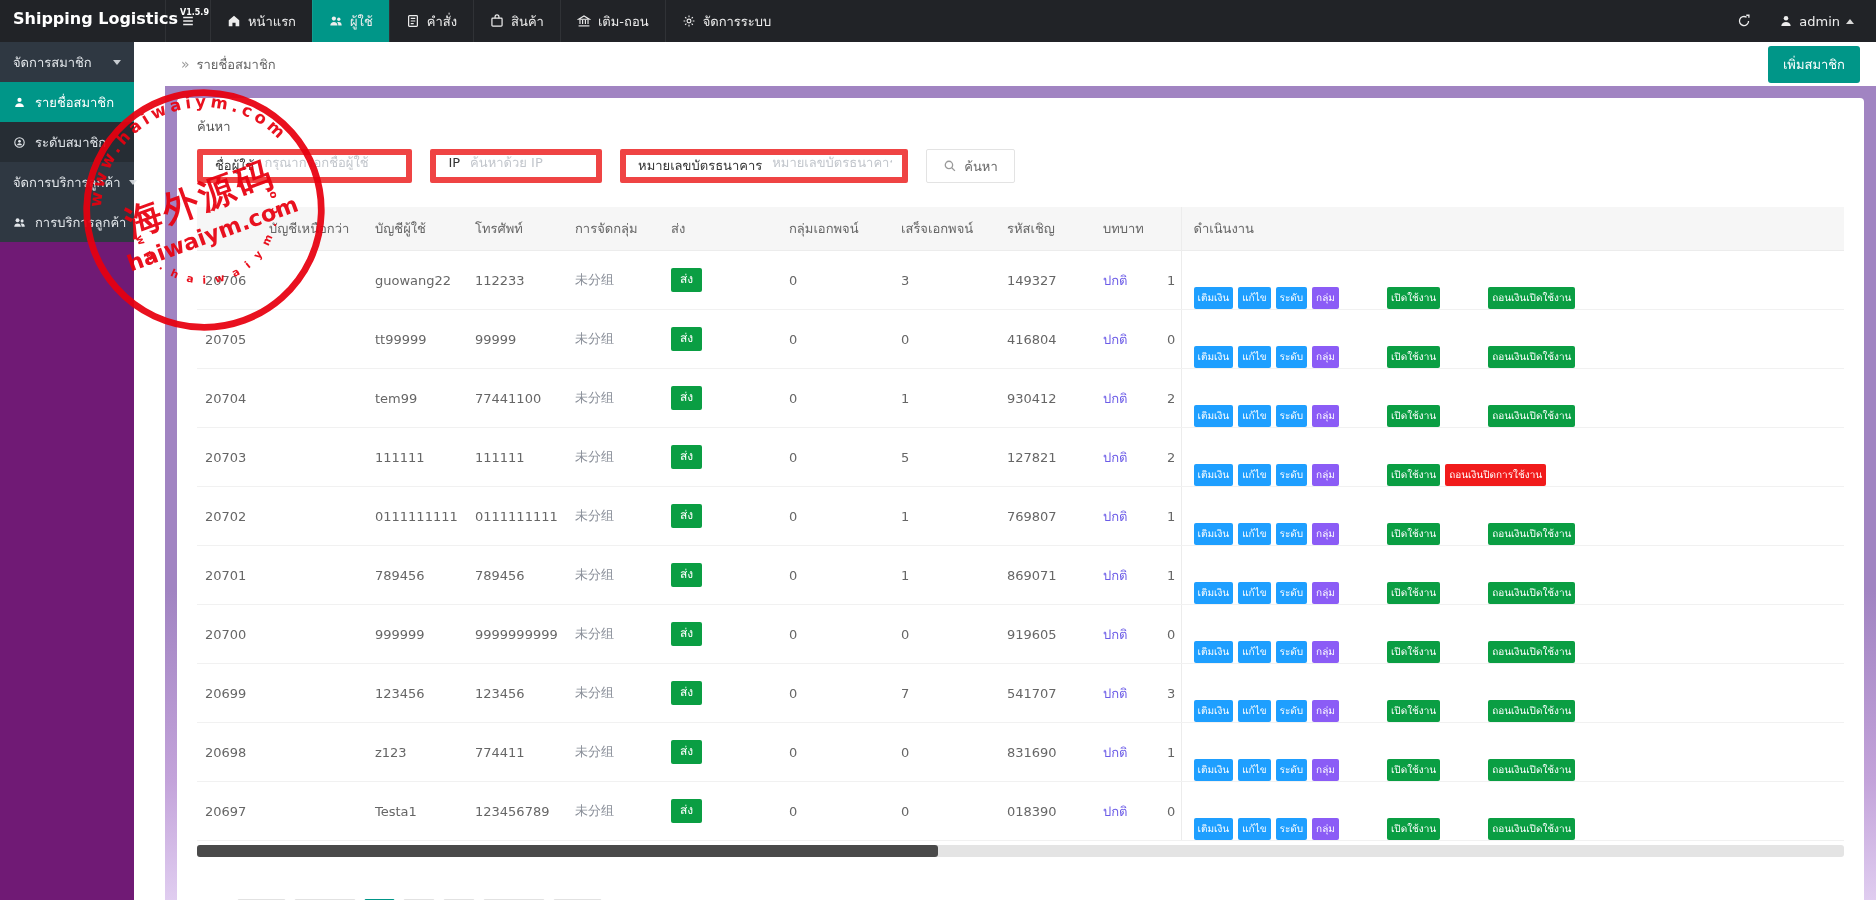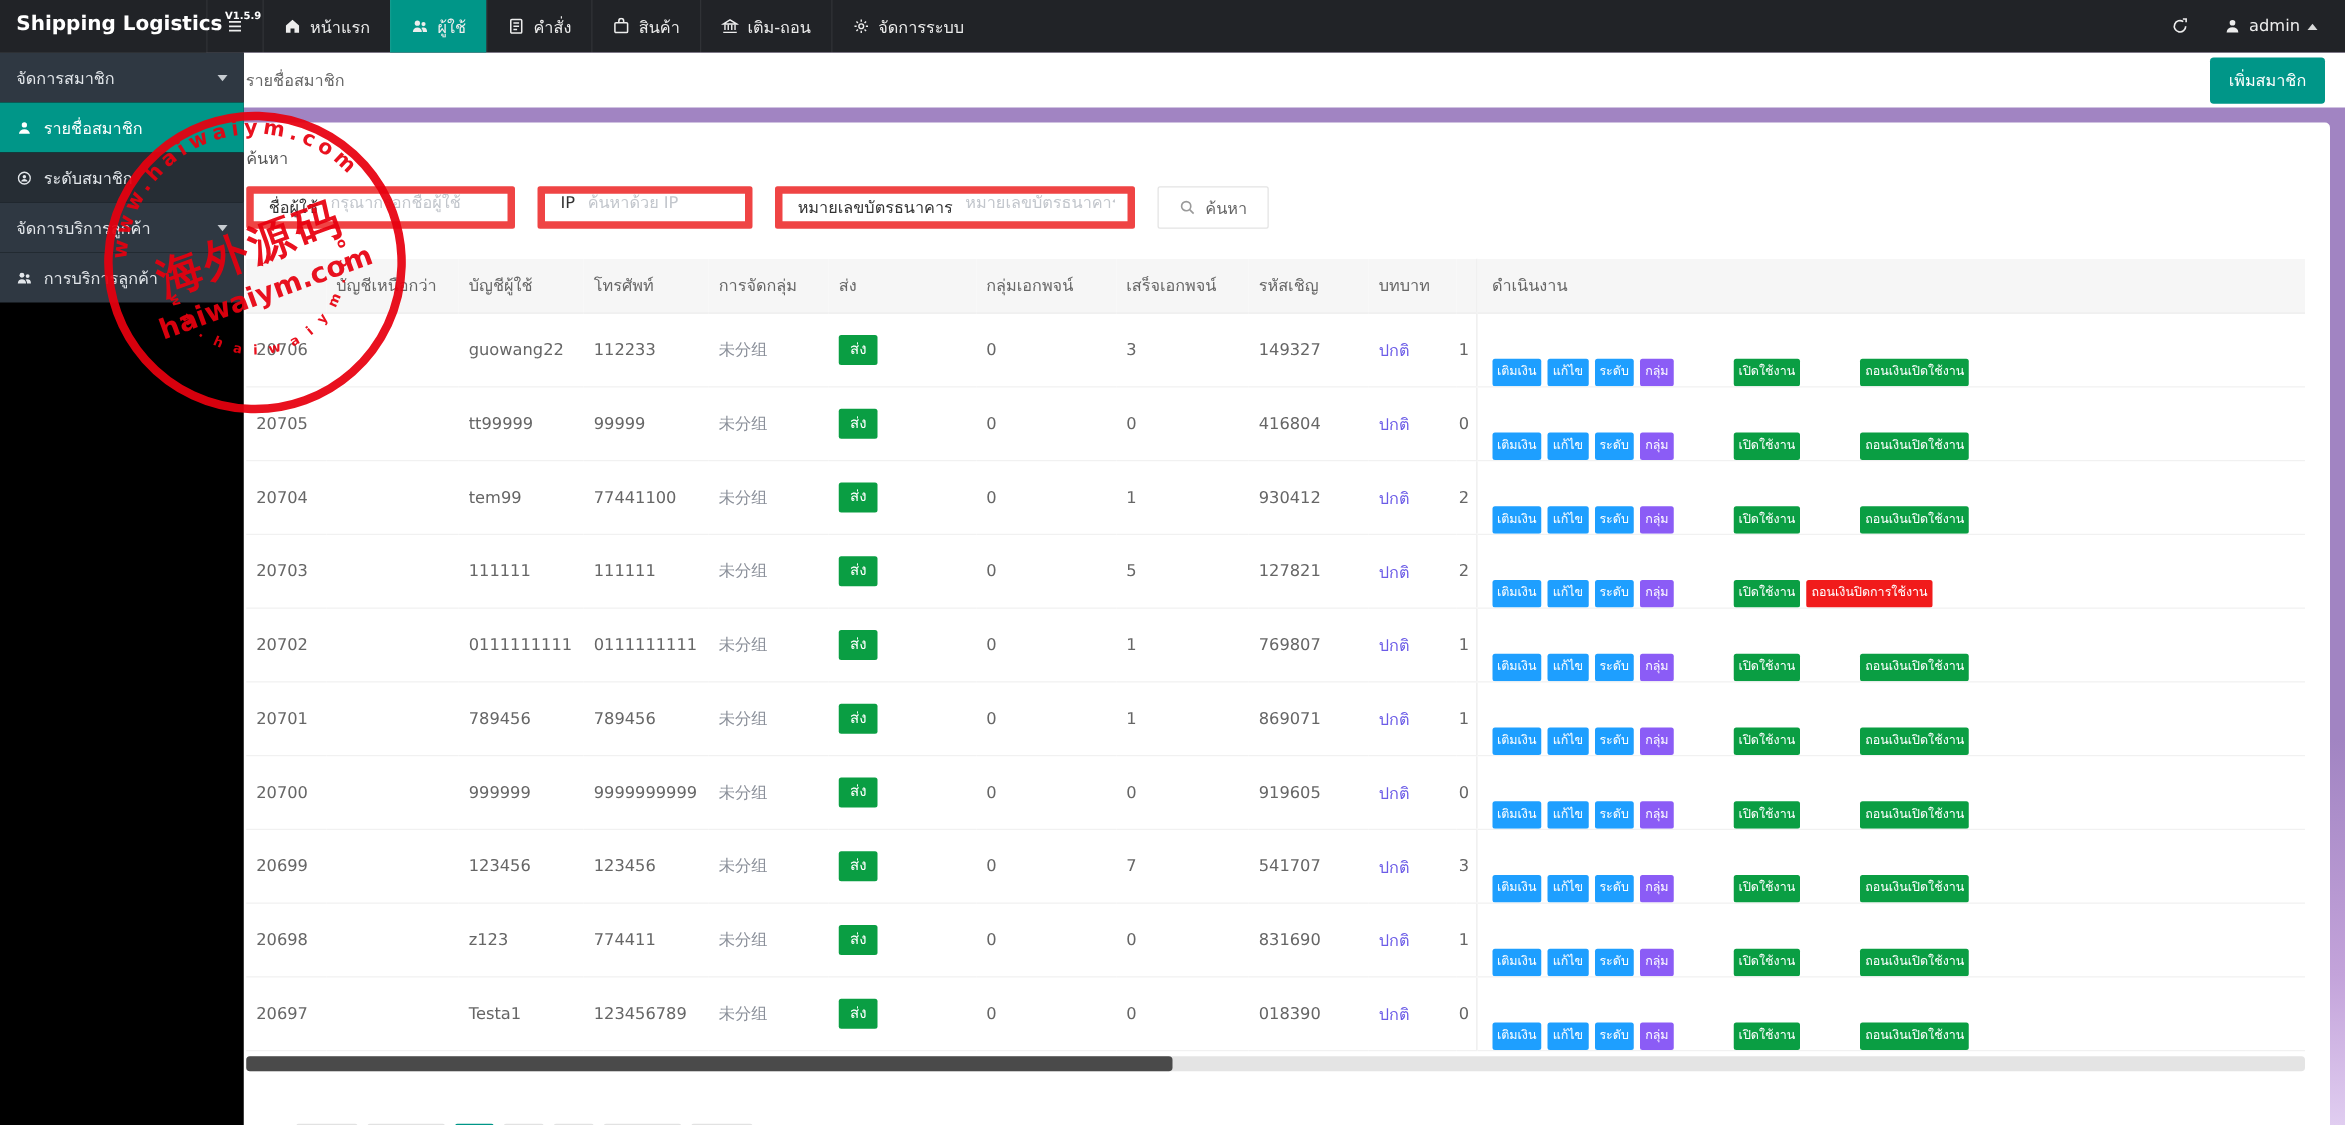--- a/index.html
+++ b/index.html
@@ -17,21 +17,21 @@
   .nav-item{display:flex;align-items:center;gap:7px;padding:0 16px;color:#ededed;font-size:13px;border-left:1px solid rgba(255,255,255,.07);cursor:pointer;white-space:nowrap;}
   .nav-item.hamburger{width:44px;justify-content:center;padding:0;}
   .nav-item.active{background:#009688;}
   .nav-right{margin-left:auto;display:flex;align-items:center;gap:28px;padding-right:22px;color:#ededed;}
   .iconbtn{cursor:pointer;display:flex;align-items:center;}
   .admin-box{display:flex;align-items:center;gap:6px;font-size:13px;cursor:pointer;}
   .caret-up{width:0;height:0;border-left:4px solid transparent;border-right:4px solid transparent;border-bottom:5px solid currentColor;opacity:.9;}
   .caret-down{width:0;height:0;border-left:4px solid transparent;border-right:4px solid transparent;border-top:5px solid currentColor;opacity:.85;}
 
   
-  .sidebar{position:absolute;left:0;top:42px;bottom:0;width:195px;background:#000000;z-index:5;}
+  .sidebar{position:absolute;left:0;top:42px;bottom:0;width:134px;background:#701a75;z-index:5;}
   .side-item{height:40px;display:flex;align-items:center;gap:9px;padding:0 13px;font-size:13px;color:#e2e6ea;cursor:pointer;box-sizing:border-box;white-space:nowrap;}
   .side-item.group{background:#2f3842;}
   .side-item.sub{background:#262d34;}
   .side-item.active{background:#009688;color:#fff;}
   .side-item .caret-down{margin-left:auto;}
 
   
   .main{position:absolute;left:165px;top:42px;right:0;bottom:0;overflow:hidden;
     background:linear-gradient(180deg,#a184c2 0%,#a184c2 64%,#c3a3da 86%,#e0cdf0 100%);}
   .topbar{height:44px;background:#fff;display:flex;align-items:center;justify-content:space-between;padding:0 16px;}

